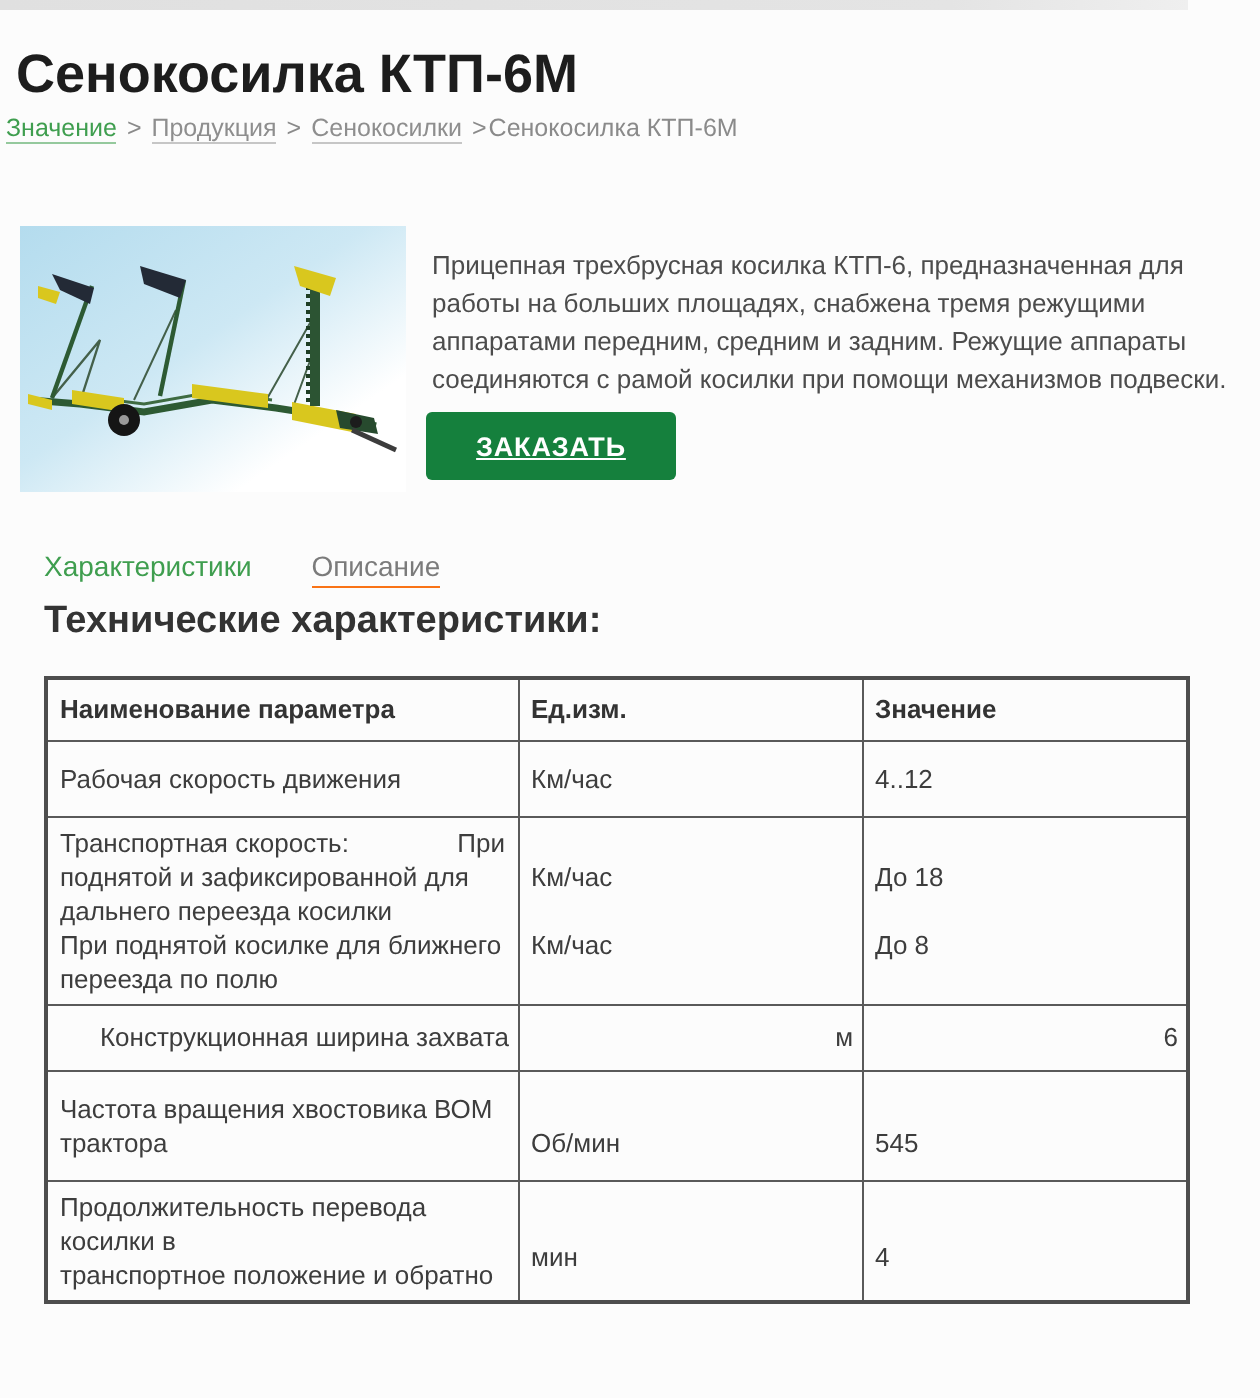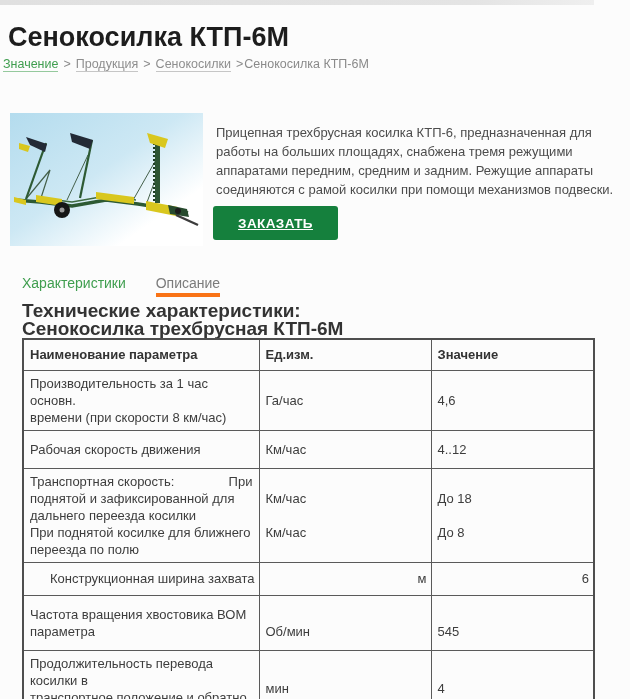--- a/index.html
+++ b/index.html
@@ -43,21 +43,21 @@
     position: absolute; left: 213px; top: 206px; width: 125px; height: 34px;
     background: #15803d; border: none; border-radius: 3px;
     color: #ffffff; font-family: "Liberation Sans", sans-serif;
     font-size: 13.5px; font-weight: bold; text-decoration: underline;
     letter-spacing: .4px; cursor: pointer;
   }
 
   .tabs { position: absolute; left: 22px; top: 275px; font-size: 14px; }
   .tab { display: inline-block; cursor: pointer; }
   .tab.active { color: #3f9e4f; }
-  .tab.inactive { color: #7b7b7b; border-bottom: 4px solid #f97316; padding-bottom: 2px; }
+  .tab.inactive { color: #7b7b7b; border-bottom: 1px solid #f97316; padding-bottom: 2px; }
   .tab + .tab { margin-left: 26px; }
 
   .specs-heading {
     position: absolute; left: 22px; top: 302px;
     font-size: 19px; font-weight: bold; line-height: 17.5px; color: #333;
   }
 
   table.specs {
     position: absolute; left: 22px; top: 338px;
     width: 571px; border-collapse: collapse; table-layout: fixed;
@@ -141,41 +141,34 @@
 
 <button class="order-button">ЗАКАЗАТЬ</button>
 
 <div class="tabs">
   <span class="tab active">Характеристики</span>
   <span class="tab inactive">Описание</span>
 </div>
 
 <div class="specs-heading">
   <div>Технические характеристики:</div>
-  <div>Сенокосилка трехбрусная КТП-6М</div>
 </div>
 
 <table class="specs">
   <colgroup>
       <col style="width:236px">
       <col style="width:172px">
       <col style="width:163px">
     </colgroup>
   <tbody>
       <tr class="h-hdr">
     <th>Наименование параметра</th>
     <th>Ед.изм.</th>
     <th>Значение</th>
   </tr>
-  <tr class="h-r1">
-    <td>Производительность за 1 час основн.
-времени (при скорости 8 км/час)</td>
-    <td>Га/час</td>
-    <td>4,6</td>
-  </tr>
   <tr class="h-r3">
     <td>Рабочая скорость движения</td>
     <td>Км/час</td>
     <td>4..12</td>
   </tr>
   <tr class="h-r4">
     <td>Транспортная скорость:&nbsp;&nbsp;&nbsp;&nbsp;&nbsp;&nbsp;&nbsp;&nbsp;&nbsp;&nbsp;&nbsp;&nbsp;&nbsp;&nbsp;&nbsp;При
 поднятой и зафиксированной для
 дальнего переезда косилки
 При поднятой косилке для ближнего
@@ -187,21 +180,21 @@
 
 До 8</td>
   </tr>
   <tr class="h-r5">
     <td>Конструкционная ширина захвата</td>
     <td>м</td>
     <td>6</td>
   </tr>
   <tr class="h-r6">
     <td>Частота вращения хвостовика ВОМ
-параметра</td>
+трактора</td>
     <td>
 Об/мин</td>
     <td>
 545</td>
   </tr>
   <tr class="h-r7">
     <td>Продолжительность перевода косилки в
 транспортное положение и обратно</td>
     <td>
 мин</td>

